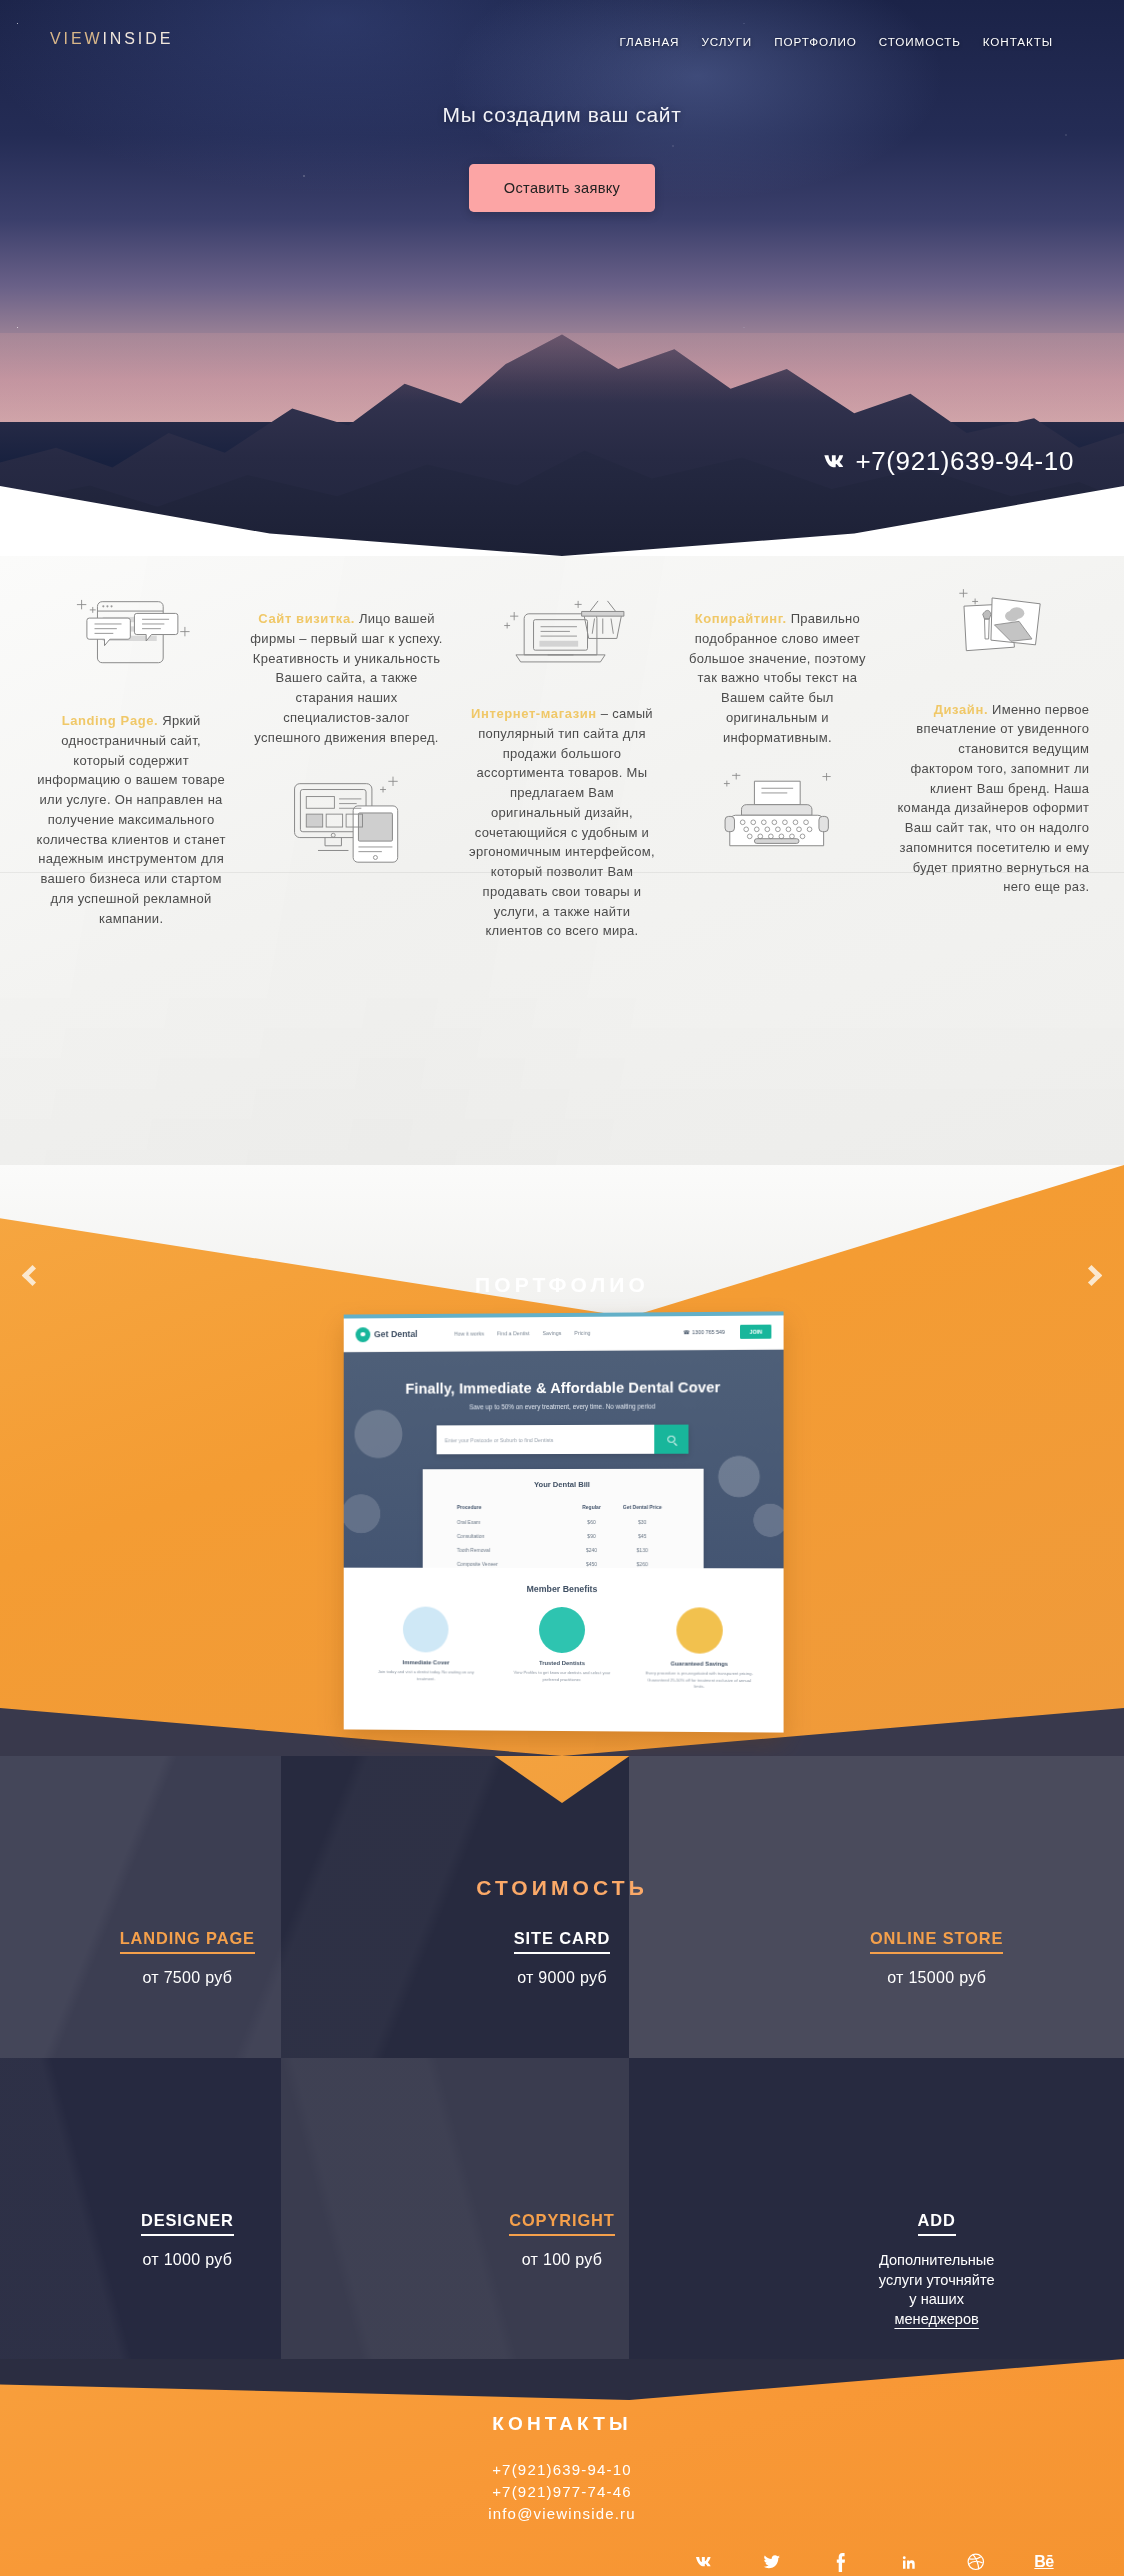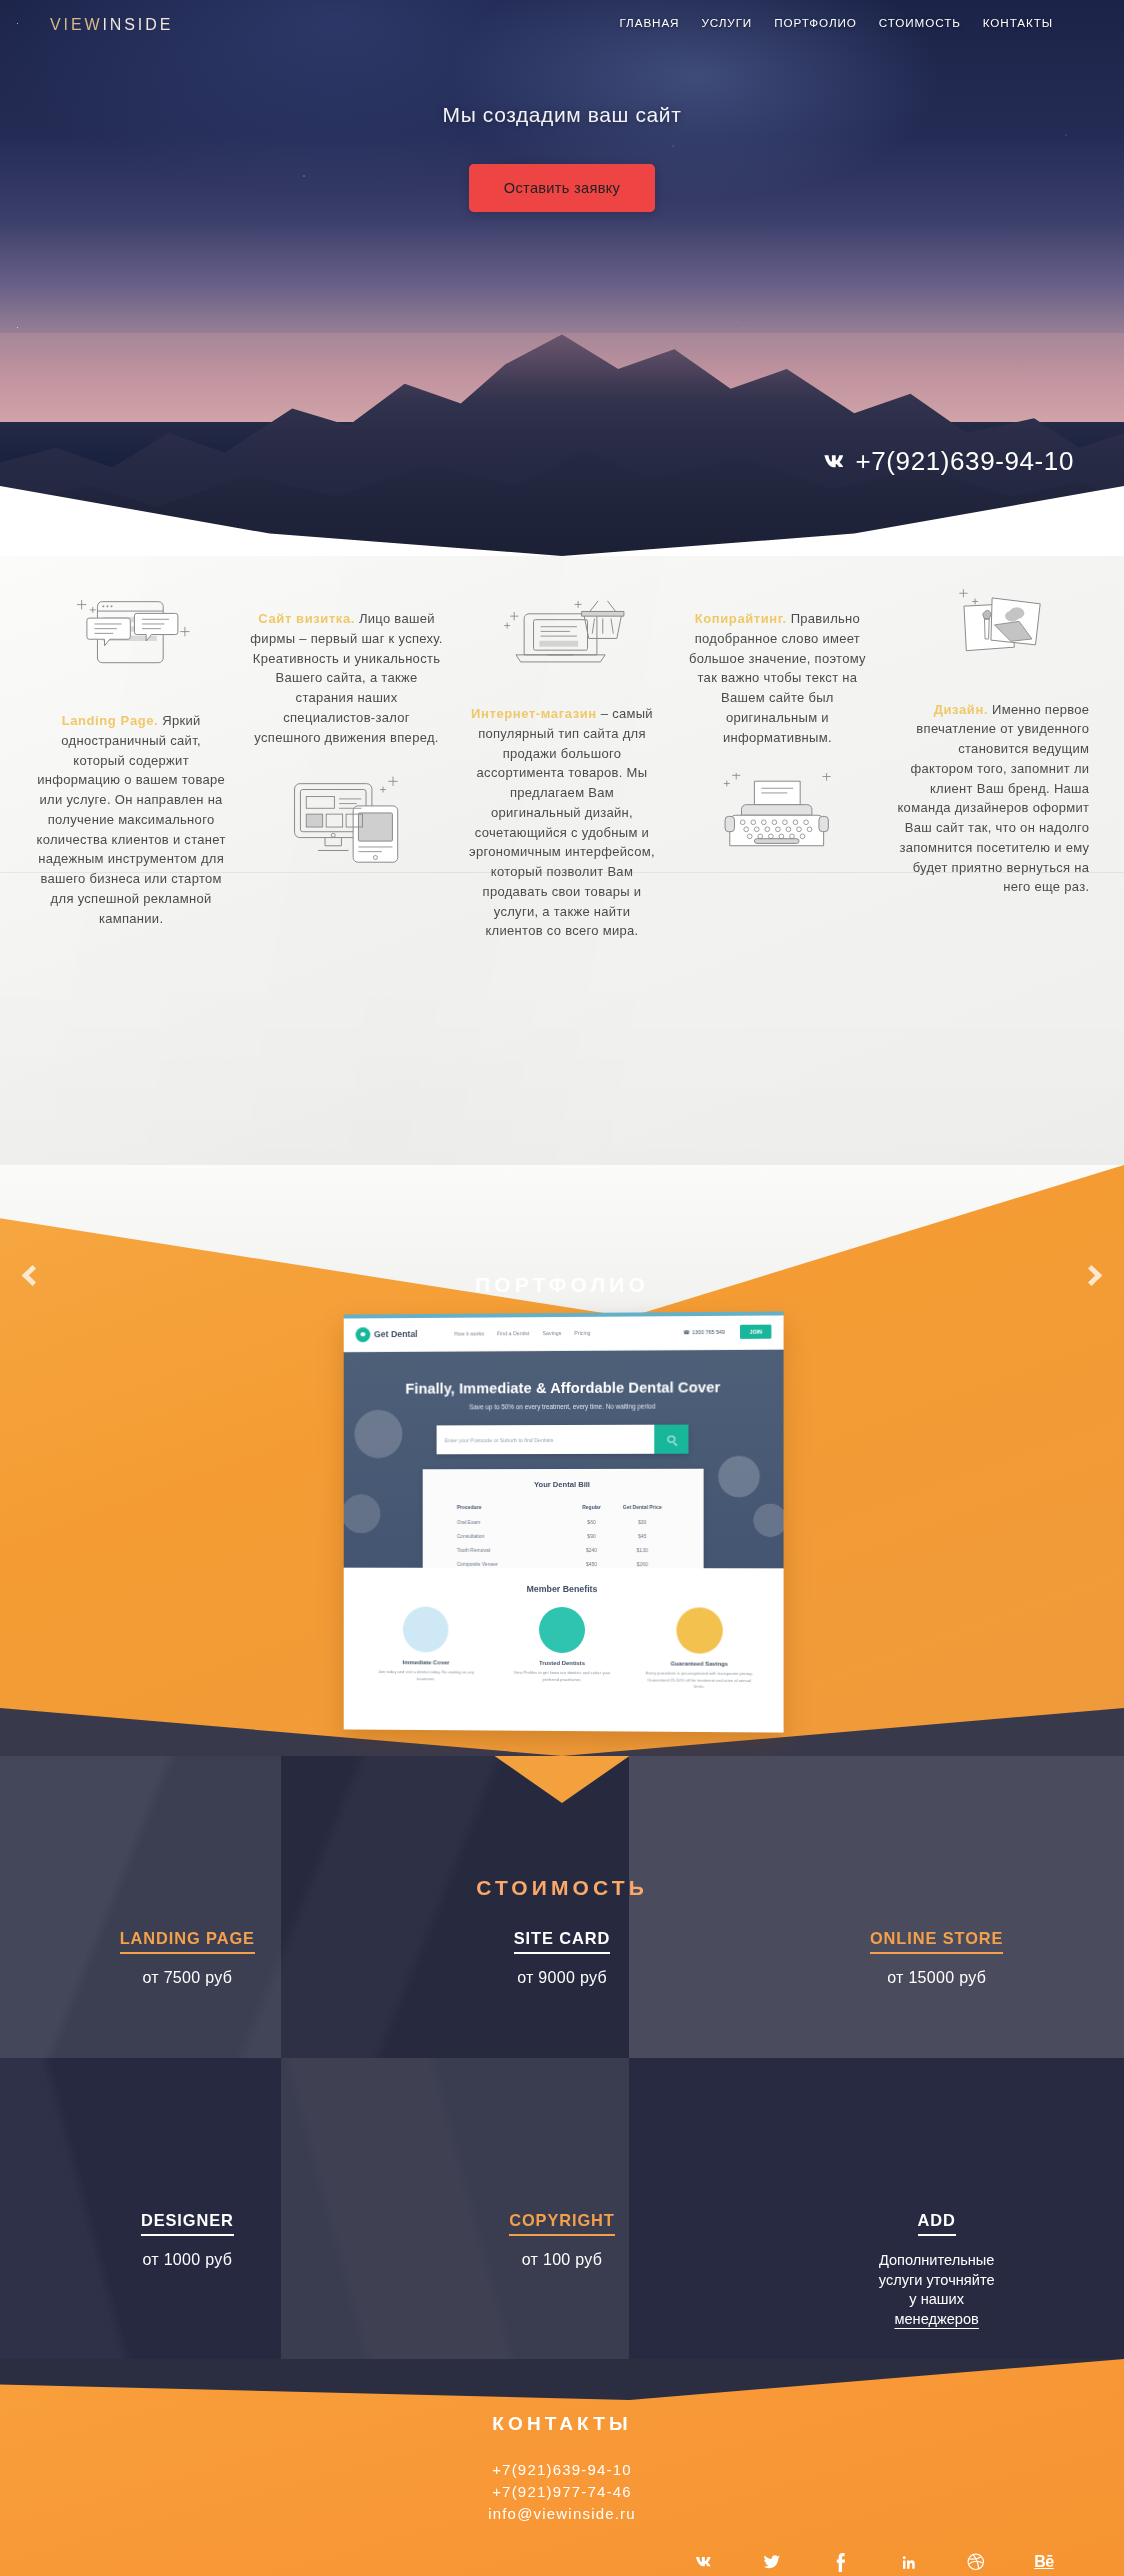--- a/index.html
+++ b/index.html
@@ -82,22 +82,22 @@
     pointer-events:none;
   }
   .hero-bottom-notch {
     position:absolute; left:0; bottom:0; width:1124px; height:70px;
     background:#ffffff;
     clip-path:polygon(0% 100%, 0% 0%, 24% 68%, 50% 100%, 76% 68%, 100% 0%, 100% 100%);
   }
 
   .navbar {
     position:absolute; left:0; top:0; width:1103px; height:56px;
-    display:flex; align-items:flex-start; z-index:10;
-    padding:16px 50px;
+    display:flex; align-items:flex-end; z-index:10;
+    padding:8px 50px;
   }
   .logo {
     font-size:16px; letter-spacing:2.9px; font-weight:300;
     color:#d9b78a; white-space:nowrap;
   }
   .logo .inside { color:#f0e6dc; }
   .navlinks {
     margin-left:auto; display:flex; align-items:center; gap:22px;
   }
   .navlinks a {
@@ -115,21 +115,21 @@
     text-shadow:0 1.2px 8.2px rgba(0,0,0,.45);
     line-height:1.1;
   }
   .hero-sub {
     margin-top:15px;
     font-size:21px; color:#f2f2f7; font-weight:300; letter-spacing:0.6px;
     text-shadow:0 1.2px 5.9px rgba(0,0,0,.35);
   }
   .hero-cta {
     display:inline-block; margin-top:37px;
-    background:#ef4444; color:#222; border:none;
+    background:#fca5a5; color:#222; border:none;
     padding:16px 35px; border-radius:4.7px;
     font-size:14.6px; letter-spacing:0.3px; cursor:pointer;
     font-family:"Liberation Sans", sans-serif;
     box-shadow:0 2.3px 9.4px rgba(0,0,0,.18);
   }
 
   .hero-phone {
     position:absolute; right:50px; top:446px; z-index:9;
     display:flex; align-items:center; gap:8.2px;
     color:#ffffff;

